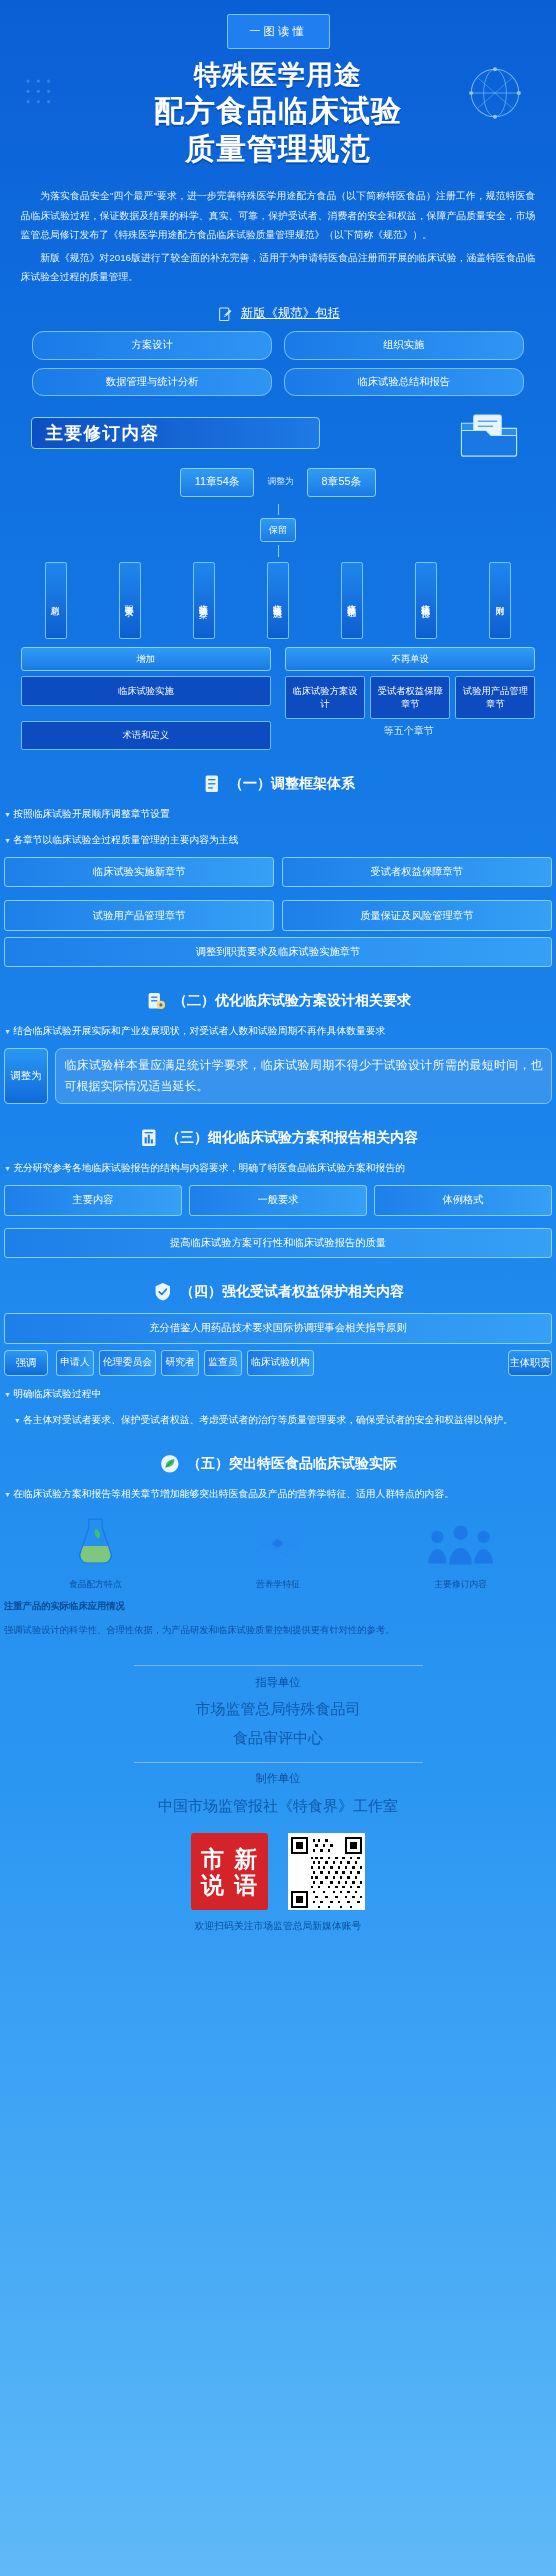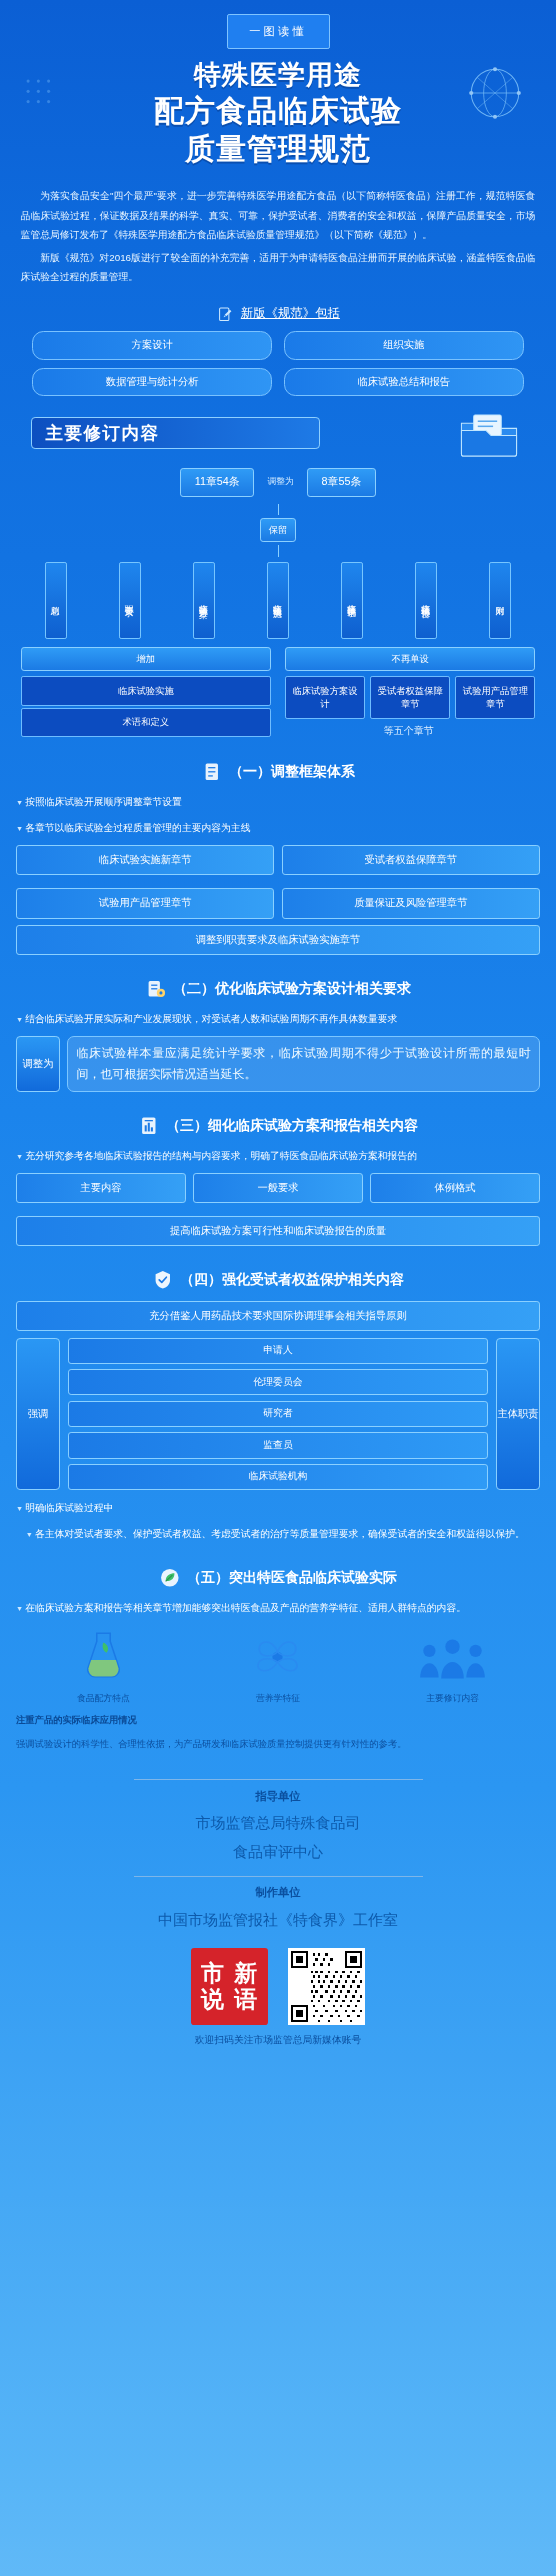--- a/index.html
+++ b/index.html
@@ -89,21 +89,21 @@
     border: 0.5px solid #77c6ff; border-radius: 2.1px;
     font-size: 8.8px; padding: 9.3px 4.1px; letter-spacing: 1px;
     height: 77px; display: flex; align-items: center; justify-content: center; margin: 0 auto;
   }
   .two-col { display: grid; grid-template-columns: 1fr 1fr; gap: 14px; margin-top: 8.2px; }
   .subgrid3 { display: grid; grid-template-columns: repeat(3,1fr); gap: 5.2px; margin-top: 5.2px; }
   .subgrid1 { margin-top: 5.2px; }
   .note-right { text-align: center; font-size: 10px; color: #dff0ff; margin-top: 5.2px; padding-right: 3.1px; }
 
   
-  .sec { margin: 23px 16px 0; }
+  .sec { margin: 23px 4px 0; }
   .sec-title {
     display: flex; align-items: center; gap: 6.2px; justify-content: center;
     font-size: 14px; font-weight: bold; color: #ffffff; margin-bottom: 10.3px;
   }
   .sec-title .ico { width: 21.6px; height: 21.6px; flex: none; }
   .bullet-line {
     font-size: 9.8px; color: #ffffff; line-height: 1.9; margin: 5.2px 0 7.2px;
   }
   .bullet-line::before { content: "▼ "; color: #cfe9ff; font-size: 7.2px; }
   .bar {
@@ -127,38 +127,38 @@
     border-radius: 7px; padding: 6.2px 8.2px; font-size: 12px; line-height: 1.75;
     color: #f2fbff; text-align: justify;
   }
 
   
   .s4box { display: flex; gap: 8.2px; align-items: stretch; margin-top: 6.2px; }
   .s4side {
     width: 44px; flex: none; border-radius: 4.1px; display:flex; align-items:center; justify-content:center;
     font-size: 10.3px; background: linear-gradient(180deg,#2a97f4,#116adb); border: 0.5px solid #8ad0ff;
   }
-  .s4mid { flex: 1; display: flex; flex-direction: column; gap: 5.2px; }
+  .s4mid { flex: 1; display: flex; flex-direction: row; gap: 5.2px; }
   .s4item {
     background: linear-gradient(90deg,#1b7ae6,#2f9bf6); border: 0.5px solid #8ad0ff;
     border-radius: 3.1px; text-align: center; font-size: 9.8px; padding: 5.7px 3.1px;
   }
 
   
   .ico-row { display: flex; justify-content: space-around; align-items: flex-end; margin: 9.3px 0 3.1px; }
   .ico-cell { width: 30%; text-align: center; }
   .ico-cell svg { display: block; margin: 0 auto 4.1px; }
   .ico-cap { font-size: 8.8px; color: #0b4f9f; }
   .para-blue { font-size: 9.3px; line-height: 1.95; color: #0c4f9e; text-align: justify; margin: 6.2px 0; }
   .para-blue.em { color: #0a4a96; font-weight: bold; }
 
   
   .footer { margin-top: 26px; padding: 0 20.6px 15.5px; text-align: center; color: #0a4f9f; }
   .fdash { width: 289px; height: 0.5px; background: #7fb6e8; margin: 9.3px auto; }
-  .flabel { font-size: 11.3px; font-weight: bold; color: #0a4f9f; margin-bottom: 5.2px; }
+  .flabel { font-size: 11.3px; font-weight: normal; color: #0a4f9f; margin-bottom: 5.2px; }
   .fline { font-size: 15px; color: #0d5aab; line-height: 1.9; }
   .qr-wrap { display: flex; align-items: center; justify-content: center; gap: 20.6px; margin-top: 13.4px; }
   .logo-red {
     width: 77px; height: 77px; background: #d5232a; border-radius: 3.1px; color: #fff;
     display: grid; grid-template-columns: 1fr 1fr; align-content: center; justify-items: center;
     font-size: 23px; font-weight: bold; line-height: 1.15; padding: 5.2px;
   }
   .qr { width: 77px; height: 77px; background: #fff; padding: 3.1px; }
   .qr svg { display: block; }
   .ftail { font-size: 9.8px; color: #0a4f9f; margin-top: 9.3px; }
@@ -254,21 +254,21 @@
       <div class="vert-node">临床试验记录</div>
       <div class="vert-node">临床试验报告</div>
       <div class="vert-node">附则</div>
     </div>
 
     <div class="two-col">
       <div>
         <div class="chip sm" style="display:block;text-align:center">增加</div>
         <div class="subgrid1">
           <div class="node-dark">临床试验实施</div>
-          <div class="node-dark" style="margin-top:2px">术语和定义</div>
+          <div class="node-dark" style="margin-top:15px">术语和定义</div>
         </div>
       </div>
       <div>
         <div class="chip sm" style="display:block;text-align:center">不再单设</div>
         <div class="subgrid3">
           <div class="node-dark">临床试验方案设计</div>
           <div class="node-dark">受试者权益保障章节</div>
           <div class="node-dark">试验用产品管理章节</div>
         </div>
         <div class="note-right">等五个章节</div>

